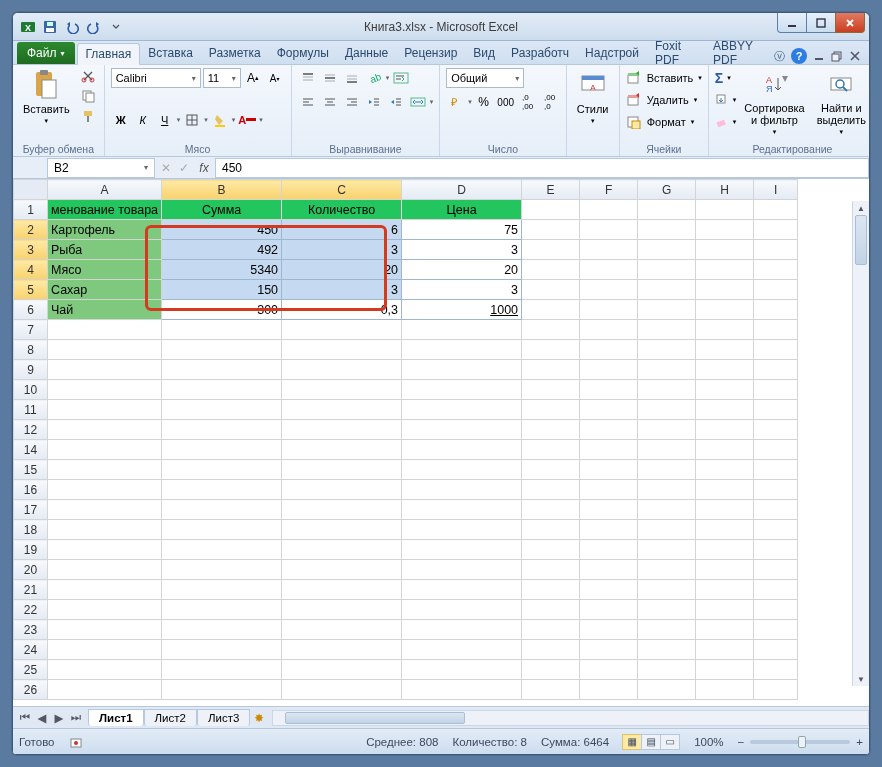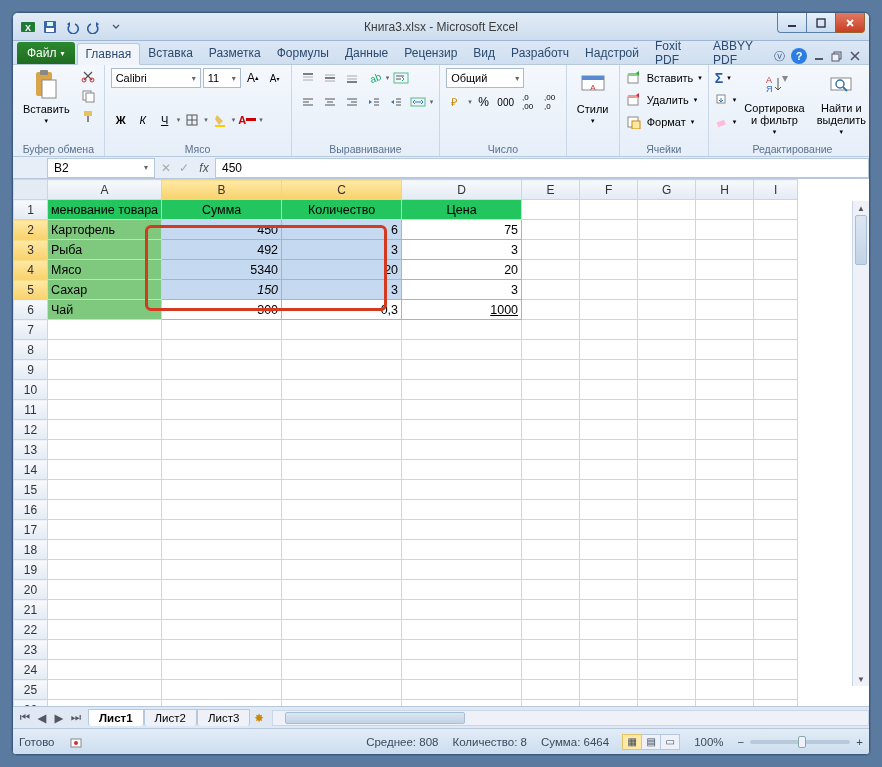--- a/index.html
+++ b/index.html
@@ -566,21 +566,21 @@
               <td class="num" style="border-color: rgb(159, 182, 208);">20</td>
               <td></td>
               <td></td>
               <td></td>
               <td></td>
               <td></td>
             </tr>
             <tr>
               <th class="rowh sel">5</th>
               <td class="prodCol">Сахар</td>
-              <td class="num selcell" style="border-color: rgb(159, 182, 208); font-style: italic;">150</td>
+              <td class="num selcell" style="border-color: rgb(159, 182, 208);">150</td>
               <td class="num selcell" style="border-color: rgb(159, 182, 208);">3</td>
               <td class="num" style="border-color: rgb(159, 182, 208);">3</td>
               <td></td>
               <td></td>
               <td></td>
               <td></td>
               <td></td>
             </tr>
             <tr>
               <th class="rowh">6</th>
@@ -649,32 +649,20 @@
               <td></td>
               <td></td>
               <td></td>
               <td></td>
               <td></td>
               <td></td>
               <td></td>
             </tr>
             <tr>
               <th class="rowh">12</th>
-              <td></td>
-              <td></td>
-              <td></td>
-              <td></td>
-              <td></td>
-              <td></td>
-              <td></td>
-              <td></td>
-              <td></td>
-            </tr>
-            <tr>
-              <th class="rowh">13</th>
               <td></td>
               <td></td>
               <td></td>
               <td></td>
               <td></td>
               <td></td>
               <td></td>
               <td></td>
               <td></td>
             </tr>

